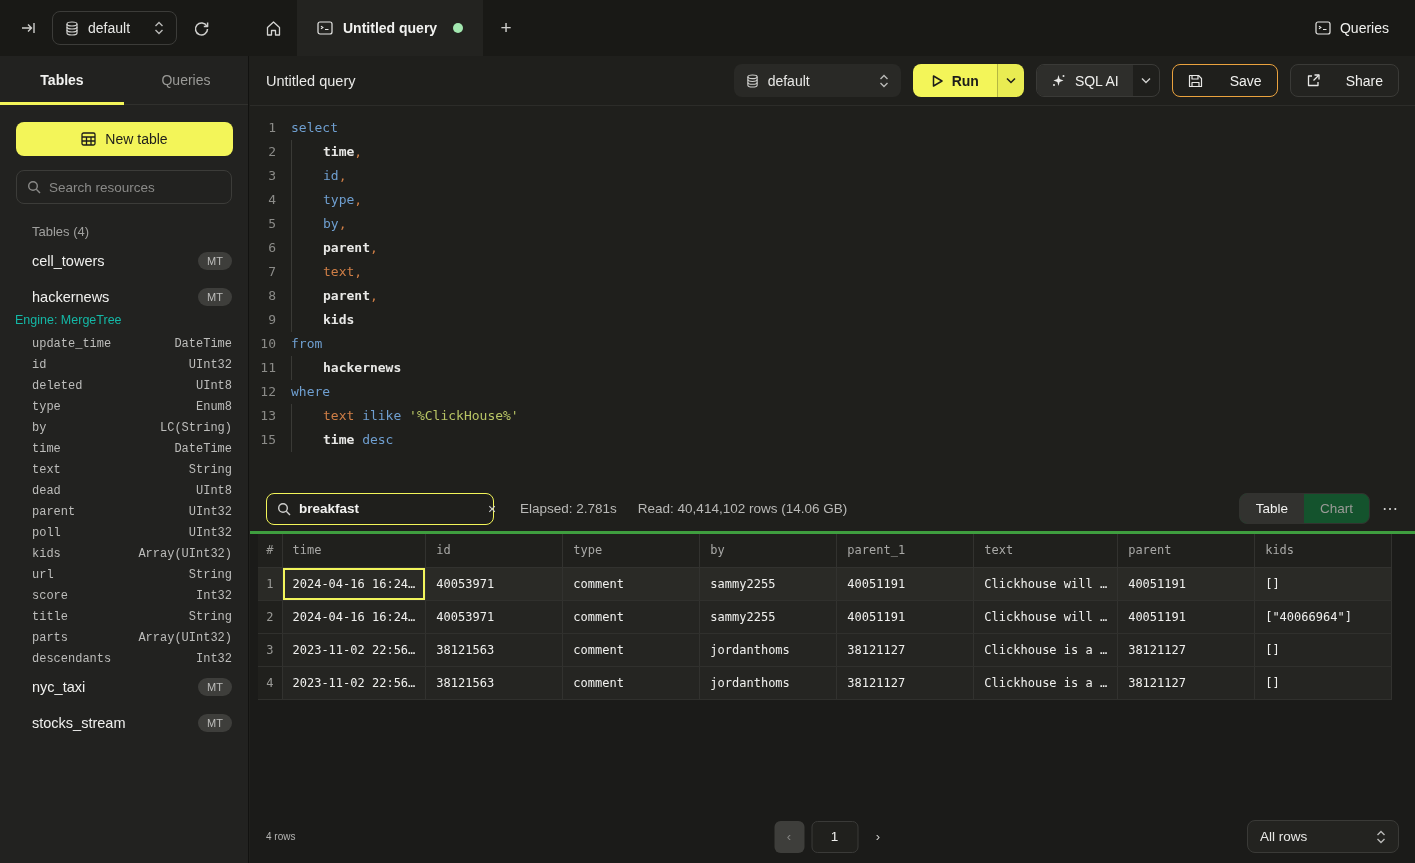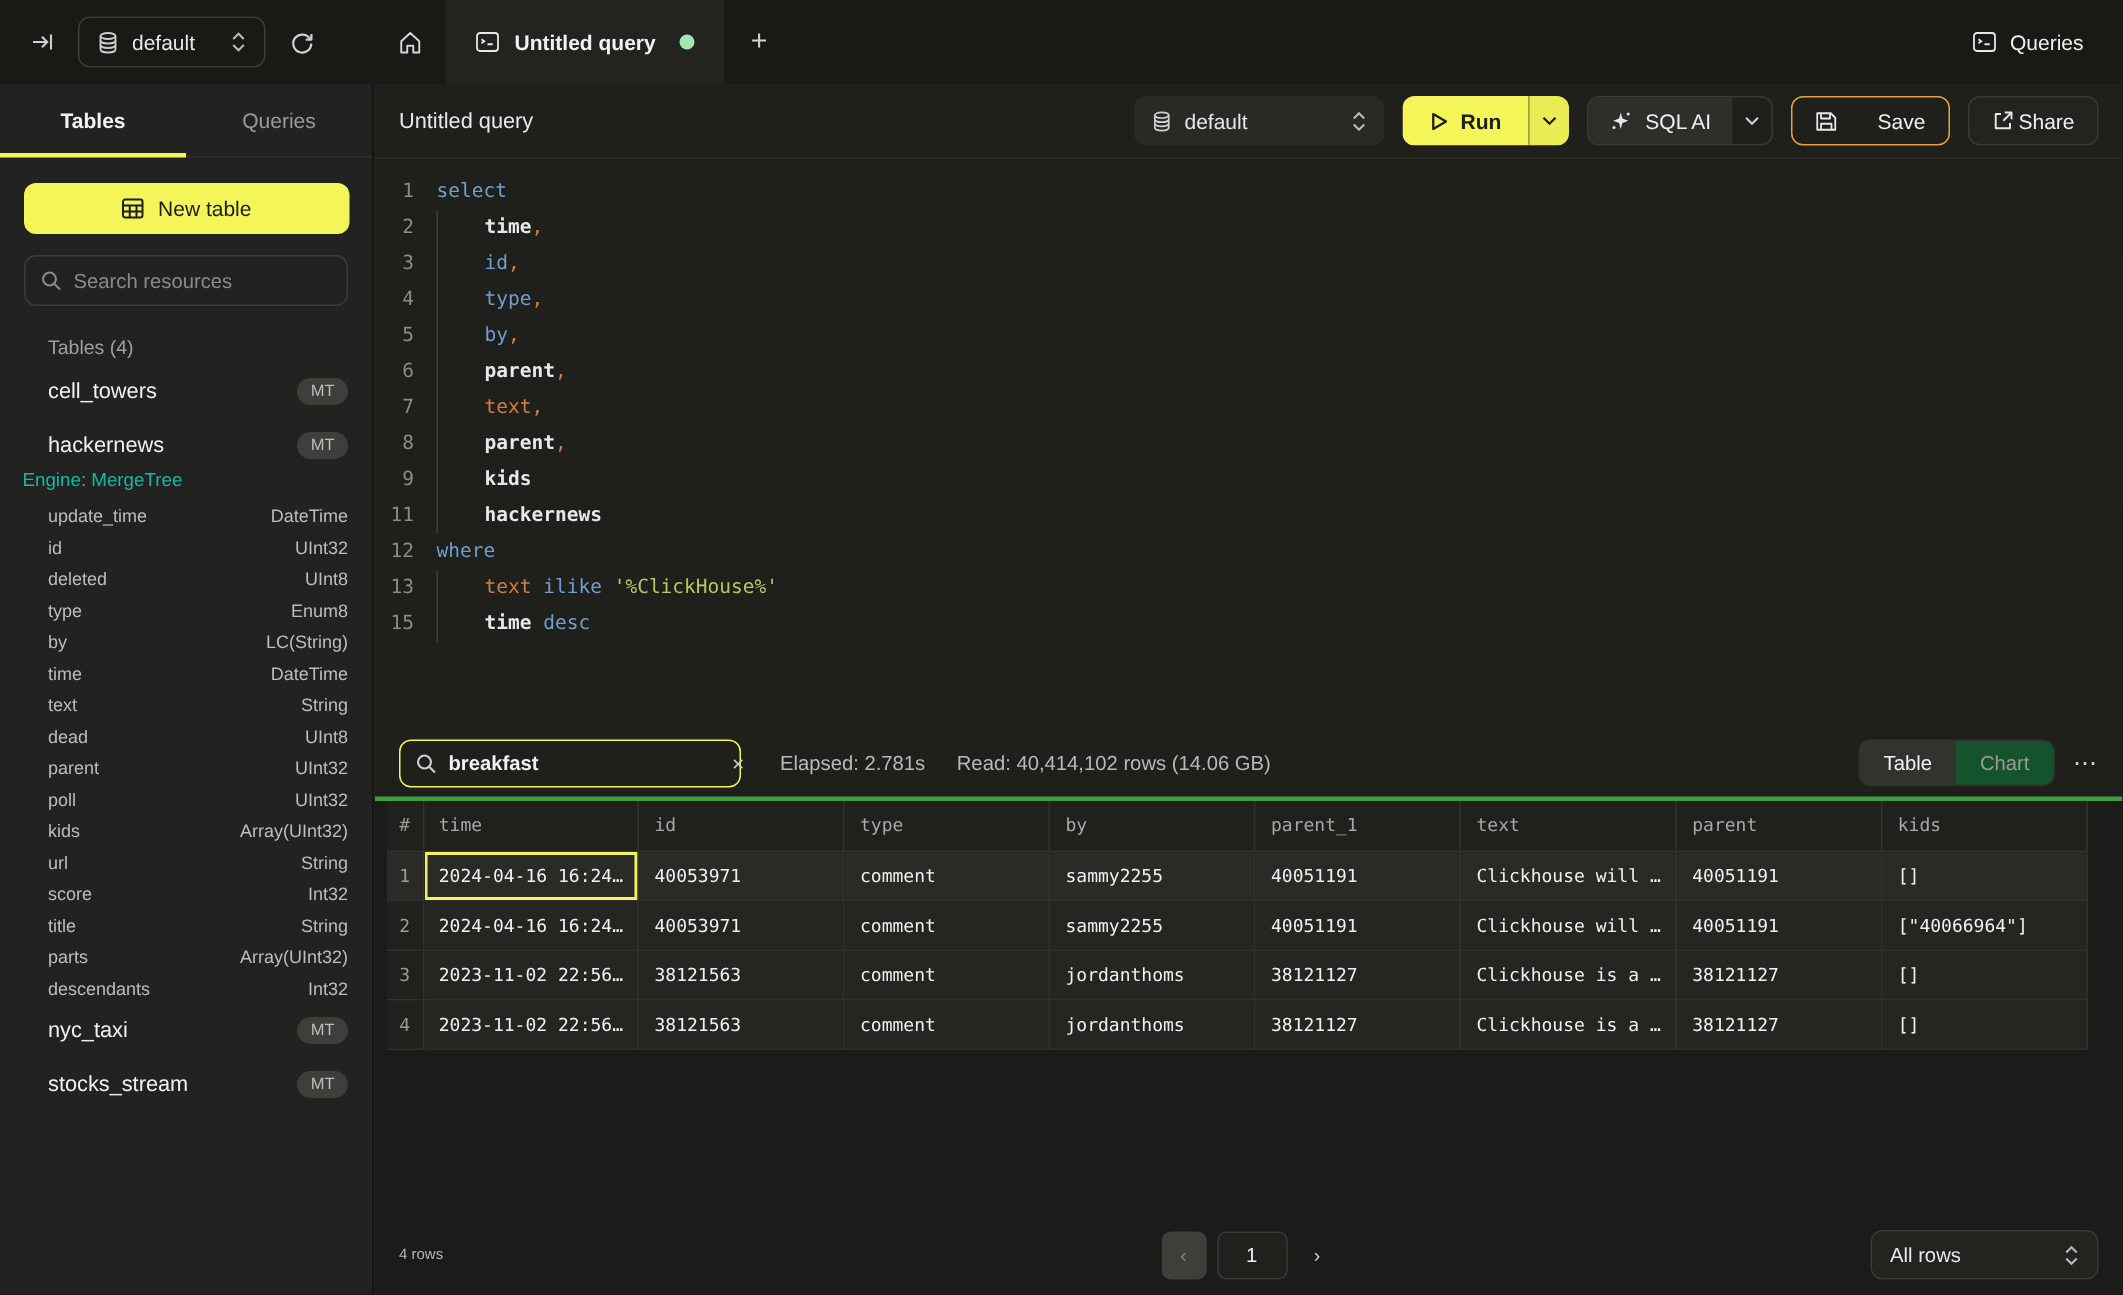--- a/index.html
+++ b/index.html
@@ -43,21 +43,21 @@
   .search-box input { flex:1; background:transparent; border:none; outline:none; color:#e8e8e6;
                       font-size:13.5px; font-family:"Liberation Sans", sans-serif; }
   .search-box input::placeholder { color:#8a8a88; }
   .section-label { margin:20px 0 4px 32px; color:#a0a09e; font-size:13px; }
   .tbl-row { display:flex; align-items:center; justify-content:space-between;
              padding:9px 16px 9px 32px; cursor:pointer; }
   .tbl-name { color:#f0f0ee; font-size:14.5px; font-weight:500; }
   .mt-badge { background:#3e3e3b; color:#bdbdbb; font-size:11px; border-radius:10px; padding:3px 9px;text-align:right; }
   .engine-line { margin:-2px 0 6px 15px; color:#14b8a6; font-size:12.5px; }
   .col-row { display:flex; justify-content:space-between; padding:3.5px 16px 3.5px 32px;
-             font-family:Liberation Sans, sans-serif; font-size:12px; color:#bdbdbb; }
+             font-family:Liberation Mono, monospace; font-size:12px; color:#bdbdbb; }
 
   
   .main { position:absolute; left:250px; top:56px; width:1165px; height:807px; background:#1f1f1c; }
   .toolbar { display:flex; align-items:center; height:50px; padding:0 16px; border-bottom:1px solid #2c2c29; }
   .toolbar-title { font-size:14.5px; color:#e8e8e6; }
   .toolbar-right { margin-left:auto; display:flex; align-items:center; gap:12px; }
   .tb-db { display:flex; align-items:center; gap:9px; width:167px; height:33px; padding:0 12px;
            background:#292926; border-radius:8px; color:#e8e8e6; }
   .tb-db .chevs { margin-left:auto; }
   .run-btn { display:flex; align-items:stretch; height:33px; border-radius:8px; overflow:hidden; cursor:pointer; }
@@ -65,21 +65,21 @@
               color:#1d1d1a; font-weight:600; font-size:14px; }
   .run-chev { display:flex; align-items:center; justify-content:center; width:27px; background:#e9ec52;
               color:#1d1d1a; border-left:1px solid rgba(25,25,20,.25); }
   .sqlai-btn { display:flex; align-items:stretch; height:33px; border:1px solid #3a3a37;
                border-radius:8px; overflow:hidden; cursor:pointer; }
   .sqlai-main { display:flex; align-items:center; gap:9px; padding:0 14px; background:#2e2e2b; color:#f0f0ee; }
   .sqlai-chev { display:flex; align-items:center; justify-content:center; width:26px; color:#cfcfcd; }
   .save-btn { display:flex; align-items:center; gap:27px; height:33px; padding:0 15px;
               background:transparent; border:1.5px solid #eaa23e; border-radius:8px;
               color:#f0f0ee; font-size:14px; cursor:pointer; }
-  .share-btn { display:flex; align-items:center; gap:3px; height:33px; padding:15px 15px;
+  .share-btn { display:flex; align-items:center; gap:25px; height:33px; padding:15px 15px;
                background:#232320; border:1px solid #3a3a37; border-radius:8px;
                color:#f0f0ee; font-size:14px; cursor:pointer; }
 
   
   .editor { height:380px; padding-top:10px; overflow:hidden;
             font-family:"DejaVu Sans Mono", monospace; font-size:13px; }
   .code-line { display:flex; height:24px; line-height:24px; white-space:pre; }
   .code-line .ln { width:26px; text-align:right; color:#8b8b88; margin-right:15px; flex:none; }
   .code-line .guide { display:inline-block; width:32px; border-left:1px solid #3a3a36; height:24px; flex:none; }
   .tok-kw { color:#6f9fd0; }
@@ -404,20 +404,21 @@
     <div class="editor" id="editor-lines">
         <div class="code-line"><span class="ln">1</span><span class="tok-kw">select</span></div>
         <div class="code-line"><span class="ln">2</span><span class="guide"></span><span class="tok-id">time</span><span class="tok-orange">,</span></div>
         <div class="code-line"><span class="ln">3</span><span class="guide"></span><span class="tok-kw">id</span><span class="tok-orange">,</span></div>
         <div class="code-line"><span class="ln">4</span><span class="guide"></span><span class="tok-kw">type</span><span class="tok-orange">,</span></div>
         <div class="code-line"><span class="ln">5</span><span class="guide"></span><span class="tok-kw">by</span><span class="tok-orange">,</span></div>
         <div class="code-line"><span class="ln">6</span><span class="guide"></span><span class="tok-id">parent</span><span class="tok-orange">,</span></div>
         <div class="code-line"><span class="ln">7</span><span class="guide"></span><span class="tok-orange">text</span><span class="tok-orange">,</span></div>
         <div class="code-line"><span class="ln">8</span><span class="guide"></span><span class="tok-id">parent</span><span class="tok-orange">,</span></div>
         <div class="code-line"><span class="ln">9</span><span class="guide"></span><span class="tok-id">kids</span></div>
+        <div class="code-line"><span class="ln">10</span><span class="tok-kw">from</span></div>
         <div class="code-line"><span class="ln">11</span><span class="guide"></span><span class="tok-id">hackernews</span></div>
         <div class="code-line"><span class="ln">12</span><span class="tok-kw">where</span></div>
         <div class="code-line"><span class="ln">13</span><span class="guide"></span><span class="tok-orange">text</span><span class="tok-plain"> </span><span class="tok-kw">ilike</span><span class="tok-plain"> </span><span class="tok-str">'%ClickHouse%'</span></div>
         <div class="code-line"><span class="ln">15</span><span class="guide"></span><span class="tok-id">time</span><span class="tok-plain"> </span><span class="tok-kw">desc</span></div>
       </div>
 
     <div class="results-toolbar">
       <div class="result-search">
         <span>
           <svg width="14" height="14" viewBox="0 0 14 14" fill="none" stroke="#cfcfcd" stroke-width="1.4">

